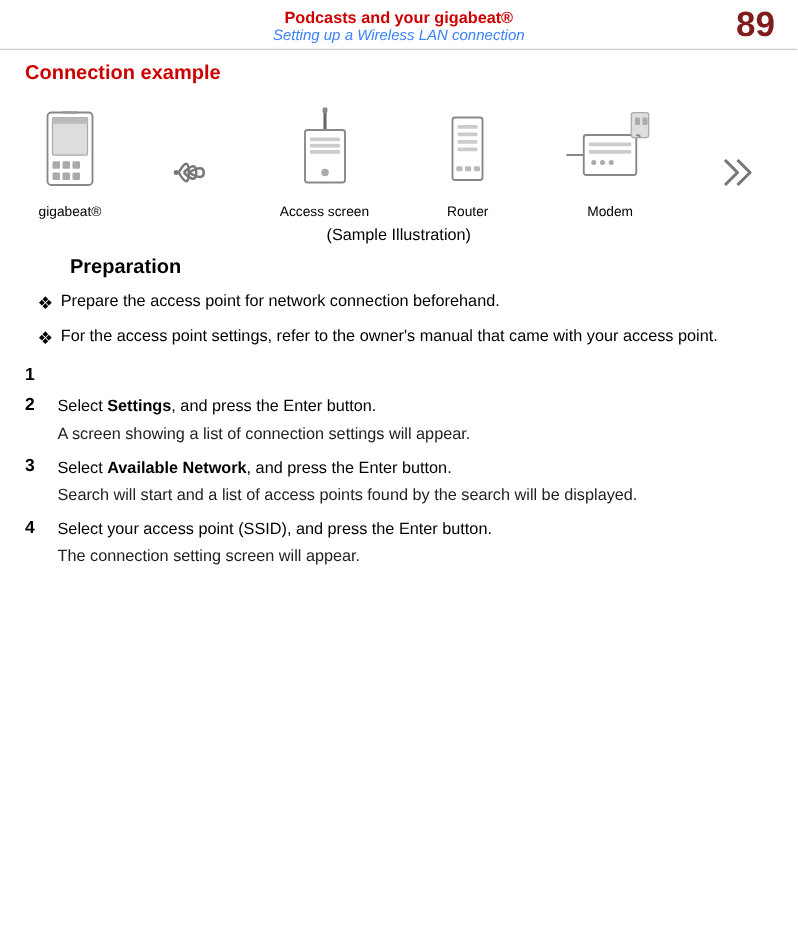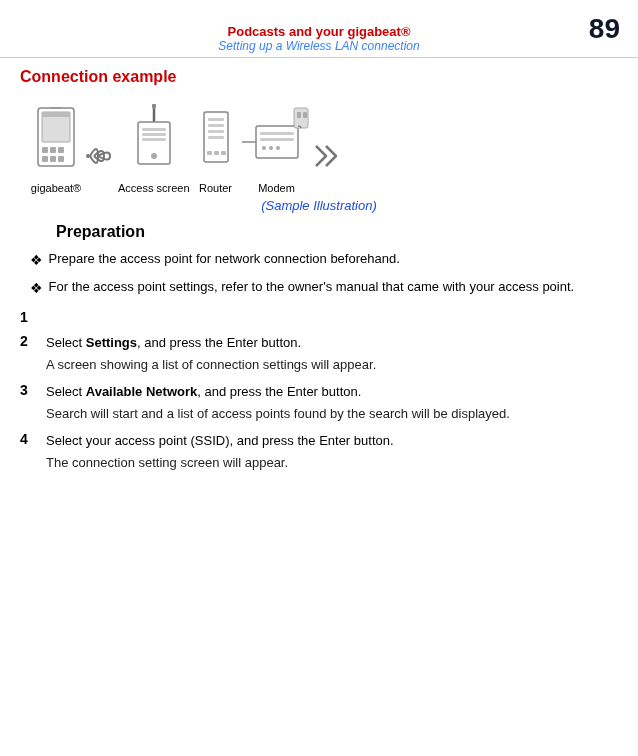--- a/index.html
+++ b/index.html
@@ -8,62 +8,62 @@
       min-height: 756px;
       background: #ffffff;
       font-family: Arial, sans-serif;
       font-size: 13px;
       color: #000000;
     }
 
     
     .header {
       text-align: center;
-      padding: 24px 0 4px 0;
+      padding: 6px 0 4px 0;
       border-bottom: 1px solid #cccccc;
       position: relative;
     }
     .header-title {
       color: #cc0000;
       font-size: 13px;
       font-weight: bold;
     }
     .header-subtitle {
       font-size: 12px;
       color: #3b82f6;
       font-style: italic;
     }
     .page-number {
       position: absolute;
       right: 18px;
       top: 50%;
       transform: translateY(-50%);
       font-size: 28px;
       font-weight: bold;
-      color: #0f172a;
+      color: #7f1d1d;
     }
 
     
     .content {
       padding: 10px 20px 10px 20px;
     }
 
     
     .section-heading {
       font-size: 16px;
       font-weight: bold;
       color: #cc0000;
       margin-bottom: 8px;
     }
 
     
     .diagram-area {
       display: flex;
       align-items: flex-end;
-      justify-content: flex-start;
+      justify-content: space-between;
       padding: 10px 10px 0 10px;
       margin-bottom: 2px;
     }
     .diagram-item {
       display: flex;
       flex-direction: column;
       align-items: center;
       gap: 4px;
     }
     .diagram-label {
@@ -77,22 +77,21 @@
       align-items: center;
       padding-bottom: 20px;
     }
 
     
     .icon-device svg {
       display: block;
     }
 
     .sample-caption {
-      font-style: italic;
-      color: #1d4ed8;
+      color: #000000;
       font-size: 13px;
       text-align: center;
       margin: 4px 0 10px 0;
     }
 
     
     .prep-heading {
       font-size: 16px;
       font-weight: bold;
       color: #000;

